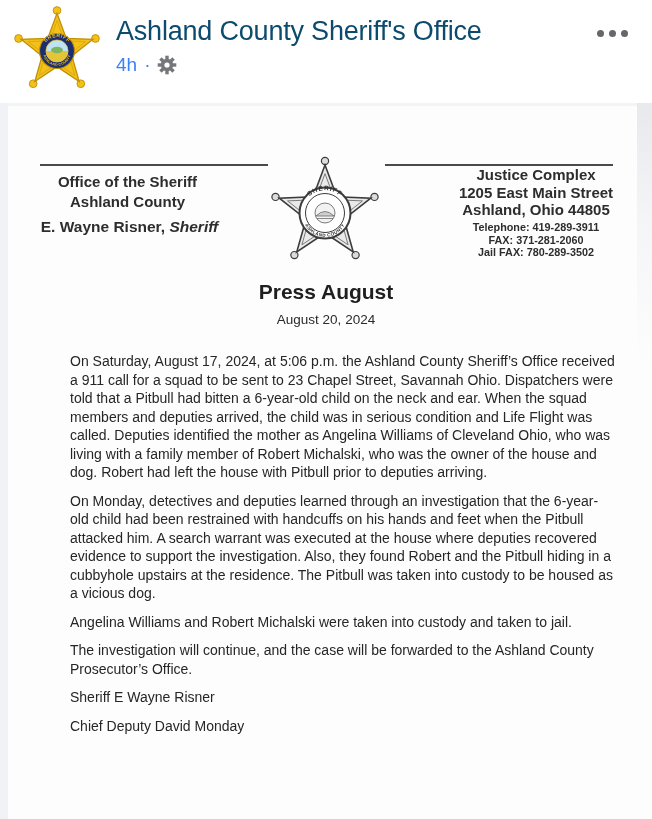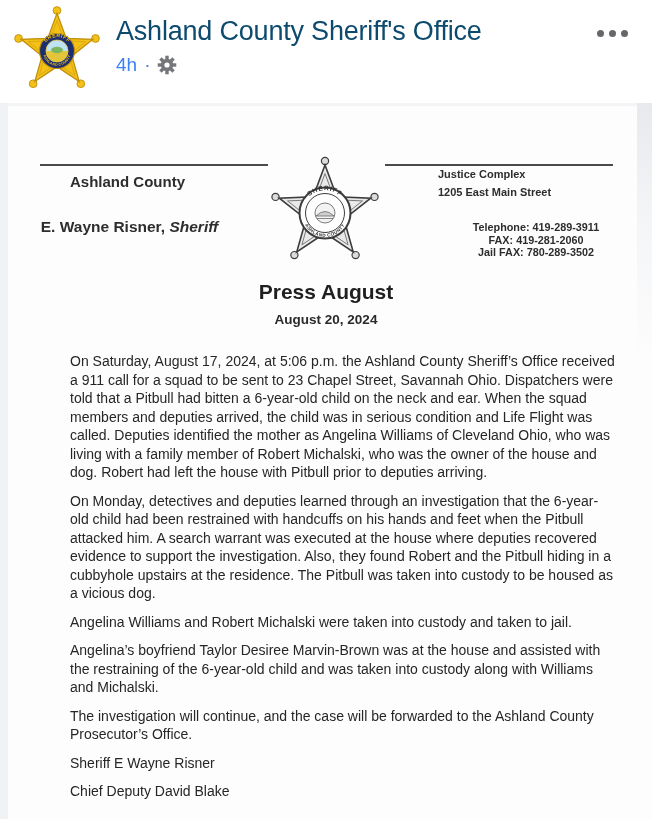--- a/index.html
+++ b/index.html
@@ -37,29 +37,29 @@
 
   .lh-office { position:absolute; left:40px; top:69px; width:175px; text-align:center;
                font-weight:700; font-size:15px; line-height:20px; color:#2d2d2d; }
   .lh-sheriff { position:absolute; left:32px; top:115px; width:195px; text-align:center;
                 font-weight:700; font-size:15.5px; color:#2d2d2d; white-space:nowrap; }
   .lh-sheriff .it { font-style:italic; }
 
   .emblem { position:absolute; left:263px; top:46px; width:124px; height:134px; }
   .emblem svg { width:100%; height:100%; display:block; }
 
-  .lh-address { position:absolute; left:438px; top:63px; width:196px; 
-                font-weight:700; font-size:11px; line-height:17.5px; color:#2d2d2d; }
+  .lh-address { position:absolute; left:438px; top:63px; width:196px; text-align:center;
+                font-weight:700; font-size:15px; line-height:17.5px; color:#2d2d2d; }
   .lh-contact { position:absolute; left:438px; top:118px; width:196px; text-align:center;
                 font-weight:700; font-size:10.8px; line-height:12.5px; color:#2d2d2d; }
 
   .pr-title { position:absolute; left:0; top:177px; width:652px; text-align:center;
               font-size:21px; font-weight:700; color:#1f1f1f; }
   .pr-date  { position:absolute; left:0; top:209px; width:652px; text-align:center;
-              font-size:13.5px; font-weight:700; color:#2a2a2a; }
+              font-size:13.5px; font-weight:400; color:#2a2a2a; }
 
   .body-text { position:absolute; left:70px; top:249px; width:546px;
                font-size:14px; line-height:18.5px; color:#262626; }
   .body-text p { margin:0 0 10px 0; }
   .sig { margin:0 0 8px 0; }
 </style>
 </head>
 <body>
 
 <div class="post-header">
@@ -131,20 +131,21 @@
   <div class="edge-top"></div>
   <div class="edge-left"></div>
   <div class="edge-right"></div>
 
   <div class="doc">
 
     <div class="rule-left"></div>
     <div class="rule-right"></div>
 
     <div class="lh-office">
+      <div>Office of the Sheriff</div>
       <div>Ashland County</div>
     </div>
 
     <div class="lh-sheriff">
       <span>E. Wayne Risner,</span>
       <span class="it">Sheriff</span>
     </div>
 
     <div class="emblem">
       <svg viewBox="-62 -64 124 134" xmlns="http://www.w3.org/2000/svg">
@@ -171,35 +172,35 @@
         </text>
         <text font-size="4.6" font-weight="bold" fill="#2e2e2e" letter-spacing="0.4" font-family="Liberation Sans, sans-serif">
           <textPath href="#lhBot" startOffset="50%" text-anchor="middle">ASHLAND COUNTY</textPath>
         </text>
       </svg>
     </div>
 
     <div class="lh-address">
       <div>Justice Complex</div>
       <div>1205 East Main Street</div>
+      <div>Ashland, Ohio 44805</div>
     </div>
 
     <div class="lh-contact">
       <div>Telephone: 419-289-3911</div>
-      <div>FAX: 419-281-2060</div>
+      <div>FAX: 371-281-2060</div>
       <div>Jail FAX: 780-289-3502</div>
     </div>
 
     <div class="pr-title">Press August</div>
     <div class="pr-date">August 20, 2024</div>
 
     <div class="body-text">
       <p>On Saturday, August 17, 2024, at 5:06 p.m. the Ashland County Sheriff’s Office received a 911 call for a squad to be sent to 23 Chapel Street, Savannah Ohio. Dispatchers were told that a Pitbull had bitten a 6-year-old child on the neck and ear. When the squad members and deputies arrived, the child was in serious condition and Life Flight was called. Deputies identified the mother as Angelina Williams of Cleveland Ohio, who was living with a family member of Robert Michalski, who was the owner of the house and dog. Robert had left the house with Pitbull prior to deputies arriving.</p>
       <p>On Monday, detectives and deputies learned through an investigation that the 6-year-old child had been restrained with handcuffs on his hands and feet when the Pitbull attacked him. A search warrant was executed at the house where deputies recovered evidence to support the investigation. Also, they found Robert and the Pitbull hiding in a cubbyhole upstairs at the residence. The Pitbull was taken into custody to be housed as a vicious dog.</p>
       <p>Angelina Williams and Robert Michalski were taken into custody and taken to jail.</p>
-      <p>Angelina’s boyfriend Taylor Desiree Marvin-Brown was at the house and assisted with the restraining of the 6-year-old child and was taken into custody along with Williams and Michalski.</p>
       <p>The investigation will continue, and the case will be forwarded to the Ashland County Prosecutor’s Office.</p>
       <p class="sig">Sheriff E Wayne Risner</p>
-      <p class="sig">Chief Deputy David Blake</p>
+      <p class="sig">Chief Deputy David Monday</p>
     </div>
 
   </div>
 </div>
 
 </body></html>

